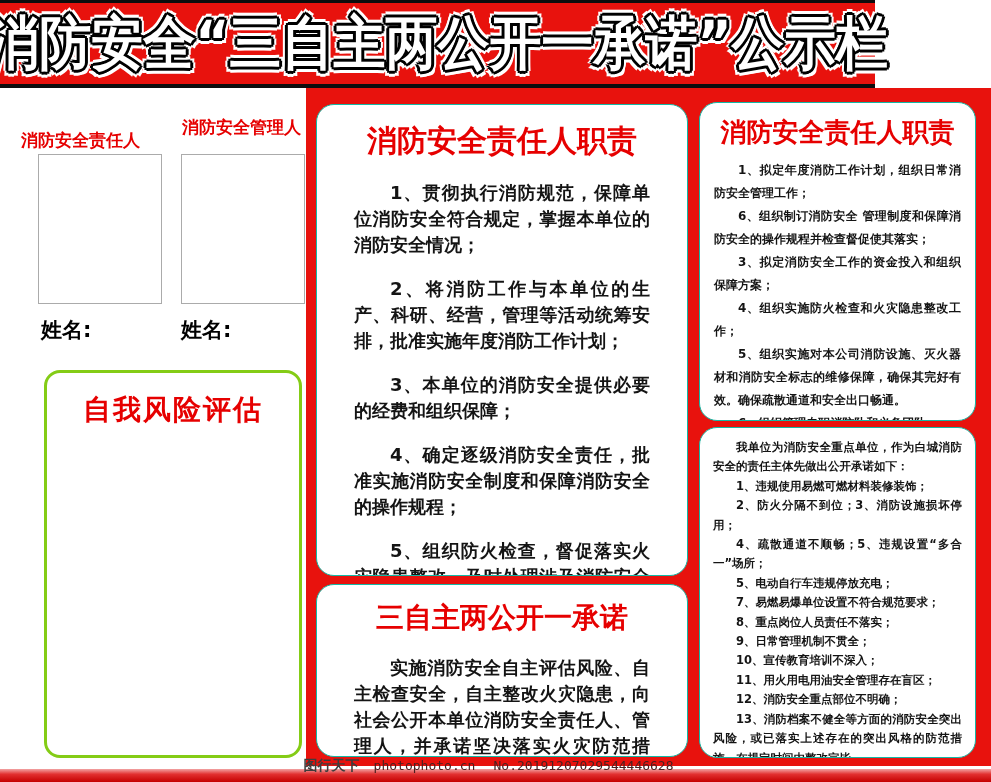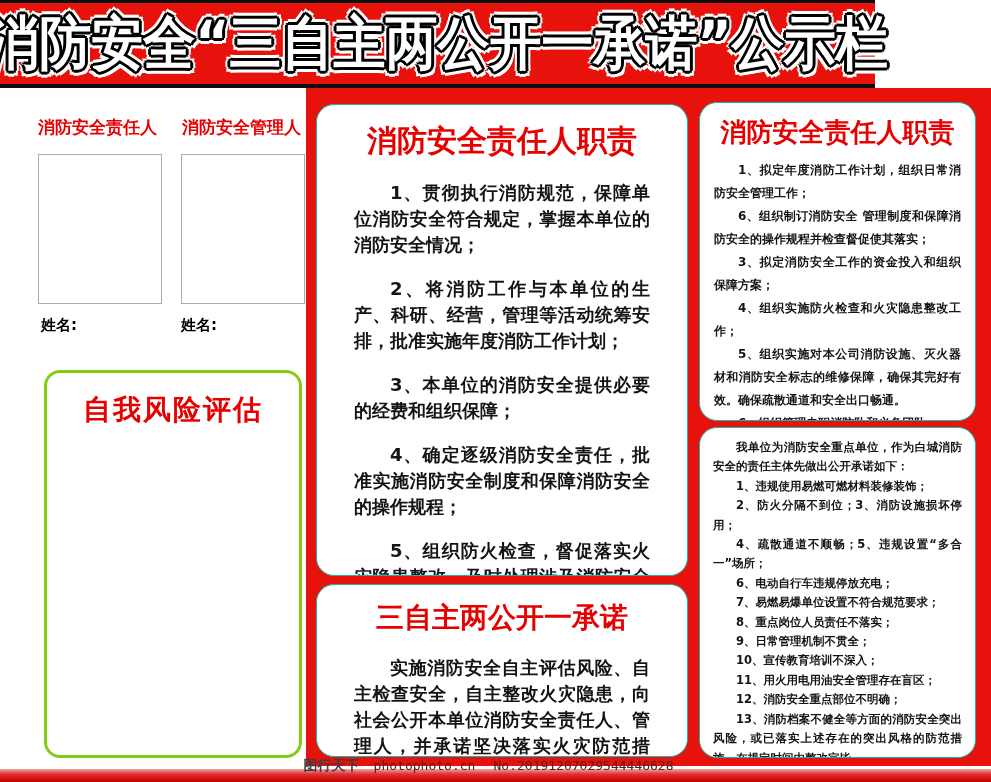--- a/index.html
+++ b/index.html
@@ -17,24 +17,24 @@
       -2px -2px 0 #000,2px -2px 0 #000,-2px 2px 0 #000,2px 2px 0 #000,
       -5px 0 0 #fff,5px 0 0 #fff,0 -5px 0 #fff,0 5px 0 #fff,
       -4px -4px 0 #fff,4px -4px 0 #fff,-4px 4px 0 #fff,4px 4px 0 #fff;}
 
   
   .body-red{position:absolute;left:300px;top:88px;width:691px;height:678px;background:#e8120d;}
 
   
   .left-panel{position:absolute;left:0;top:88px;width:306px;height:678px;background:#ffffff;}
   .person-label{position:absolute;top:28px;font-size:17px;font-weight:bold;color:#e60000;white-space:nowrap;}
-  .l1{left:38px;} .l2{left:182px;}
+  .l1{left:21px;margin-top:13px;} .l2{left:182px;}
   .photo-box{position:absolute;top:66px;width:124px;height:150px;background:#ffffff;border:1px solid #ababab;box-sizing:border-box;}
   .p1{left:38px;} .p2{left:181px;}
-  .name-label{position:absolute;top:228px;font-size:15px;font-weight:bold;color:#000000;}
+  .name-label{position:absolute;top:228px;font-size:21px;font-weight:bold;color:#000000;}
   .n1{left:41px;} .n2{left:181px;}
   .risk-box{position:absolute;left:44px;top:282px;width:258px;height:388px;background:#ffffff;
     border:3px solid #84cc16;border-radius:16px;box-sizing:border-box;}
   .risk-title{text-align:center;margin-top:18px;font-size:28px;font-weight:bold;color:#e60000;letter-spacing:2px;}
 
   
   .panel{position:absolute;background:#ffffff;border:1px solid #14b8a6;border-radius:18px;
     box-sizing:border-box;overflow:hidden;}
   .panel-title{text-align:center;font-weight:bold;color:#e60000;white-space:nowrap;}
 
@@ -110,21 +110,21 @@
     <p class="r-item">5、组织实施对本公司消防设施、灭火器材和消防安全标志的维修保障，确保其完好有效。确保疏散通道和安全出口畅通。</p>
     <p class="r-item">6、组织管理专职消防队和义务团队；</p>
 
   </div>
 
   <div class="panel right2">
     <p class="r-item">我单位为消防安全重点单位，作为白城消防安全的责任主体先做出公开承诺如下：</p>
     <p class="r-item">1、违规使用易燃可燃材料装修装饰；</p>
     <p class="r-item">2、防火分隔不到位；3、消防设施损坏停用；</p>
     <p class="r-item">4、疏散通道不顺畅；5、违规设置“多合一”场所；</p>
-    <p class="r-item">6、电动自行车违规停放充电；</p>
+    <p class="r-item">5、电动自行车违规停放充电；</p>
     <p class="r-item">7、易燃易爆单位设置不符合规范要求；</p>
     <p class="r-item">8、重点岗位人员责任不落实；</p>
     <p class="r-item">9、日常管理机制不贯全；</p>
     <p class="r-item">10、宣传教育培训不深入；</p>
     <p class="r-item">11、用火用电用油安全管理存在盲区；</p>
     <p class="r-item">12、消防安全重点部位不明确；</p>
     <p class="r-item">13、消防档案不健全等方面的消防安全突出风险，或已落实上述存在的突出风格的防范措施，在规定时间内整改完毕。</p>
 
   </div>
 

